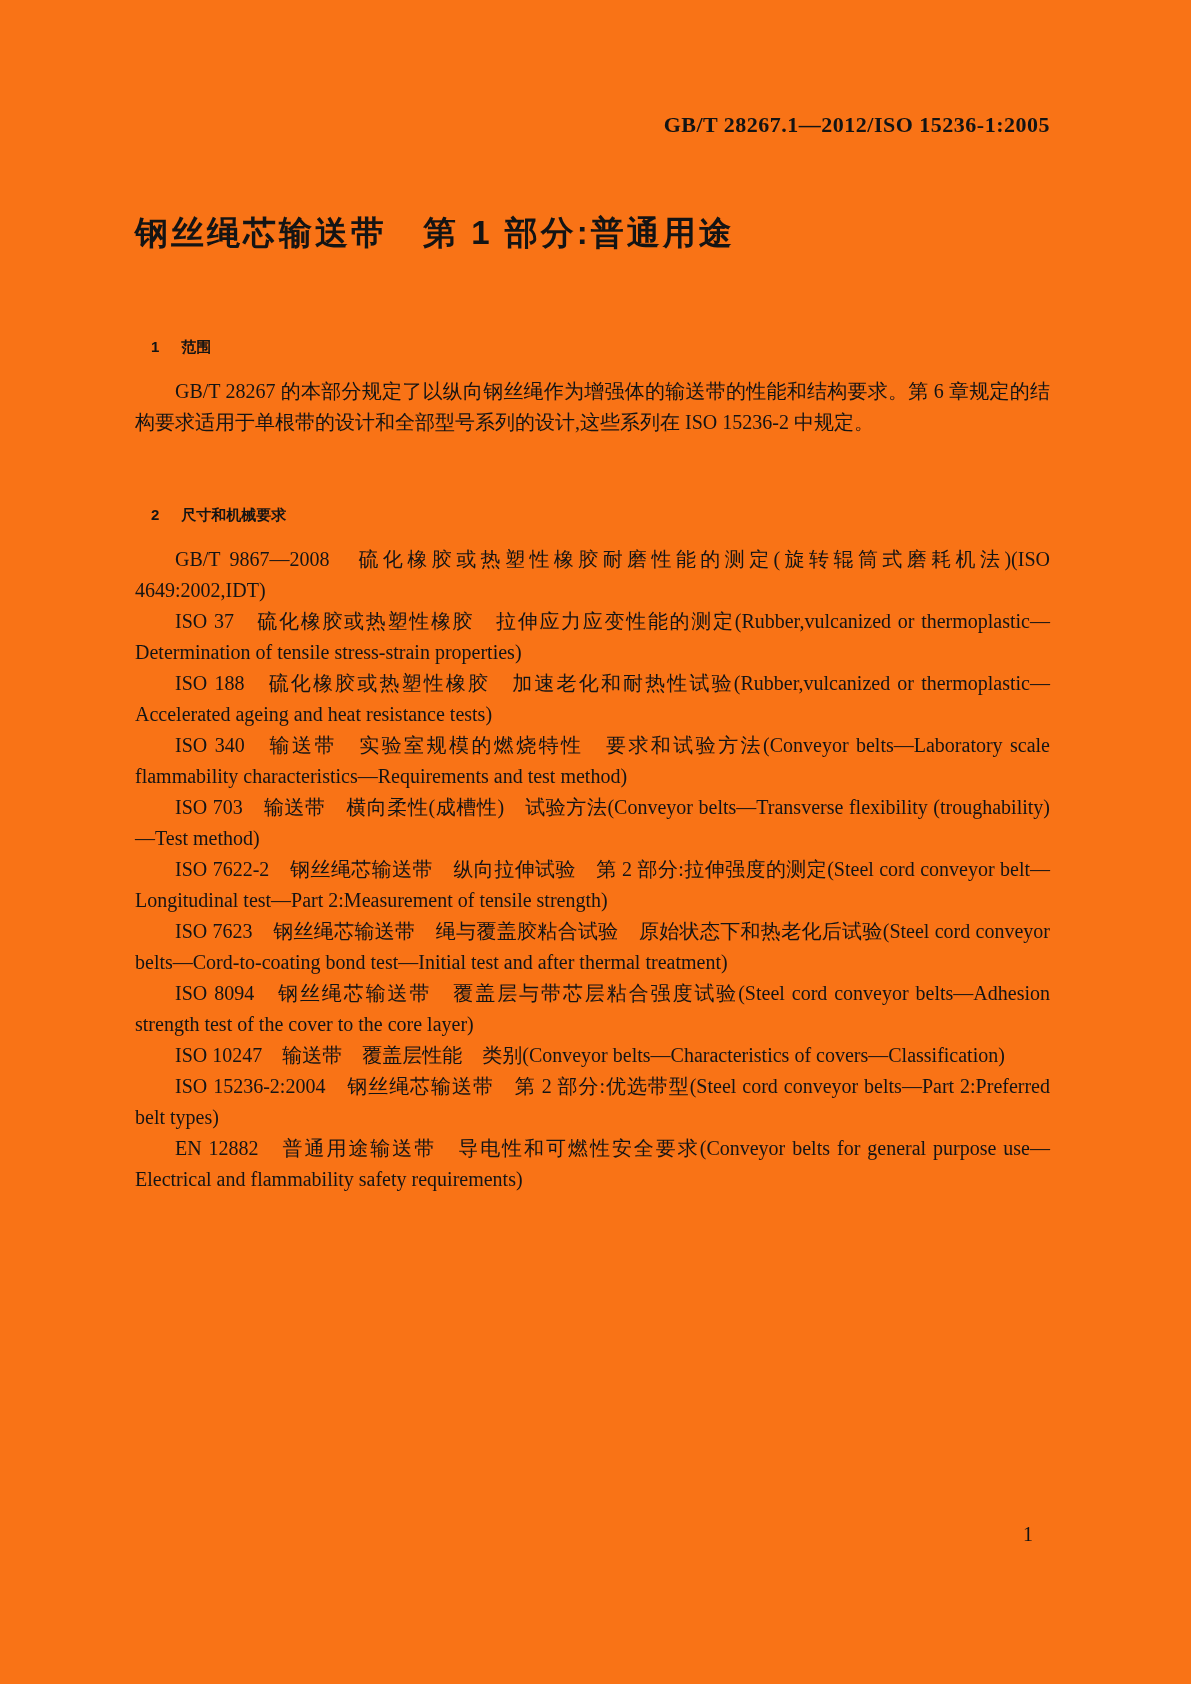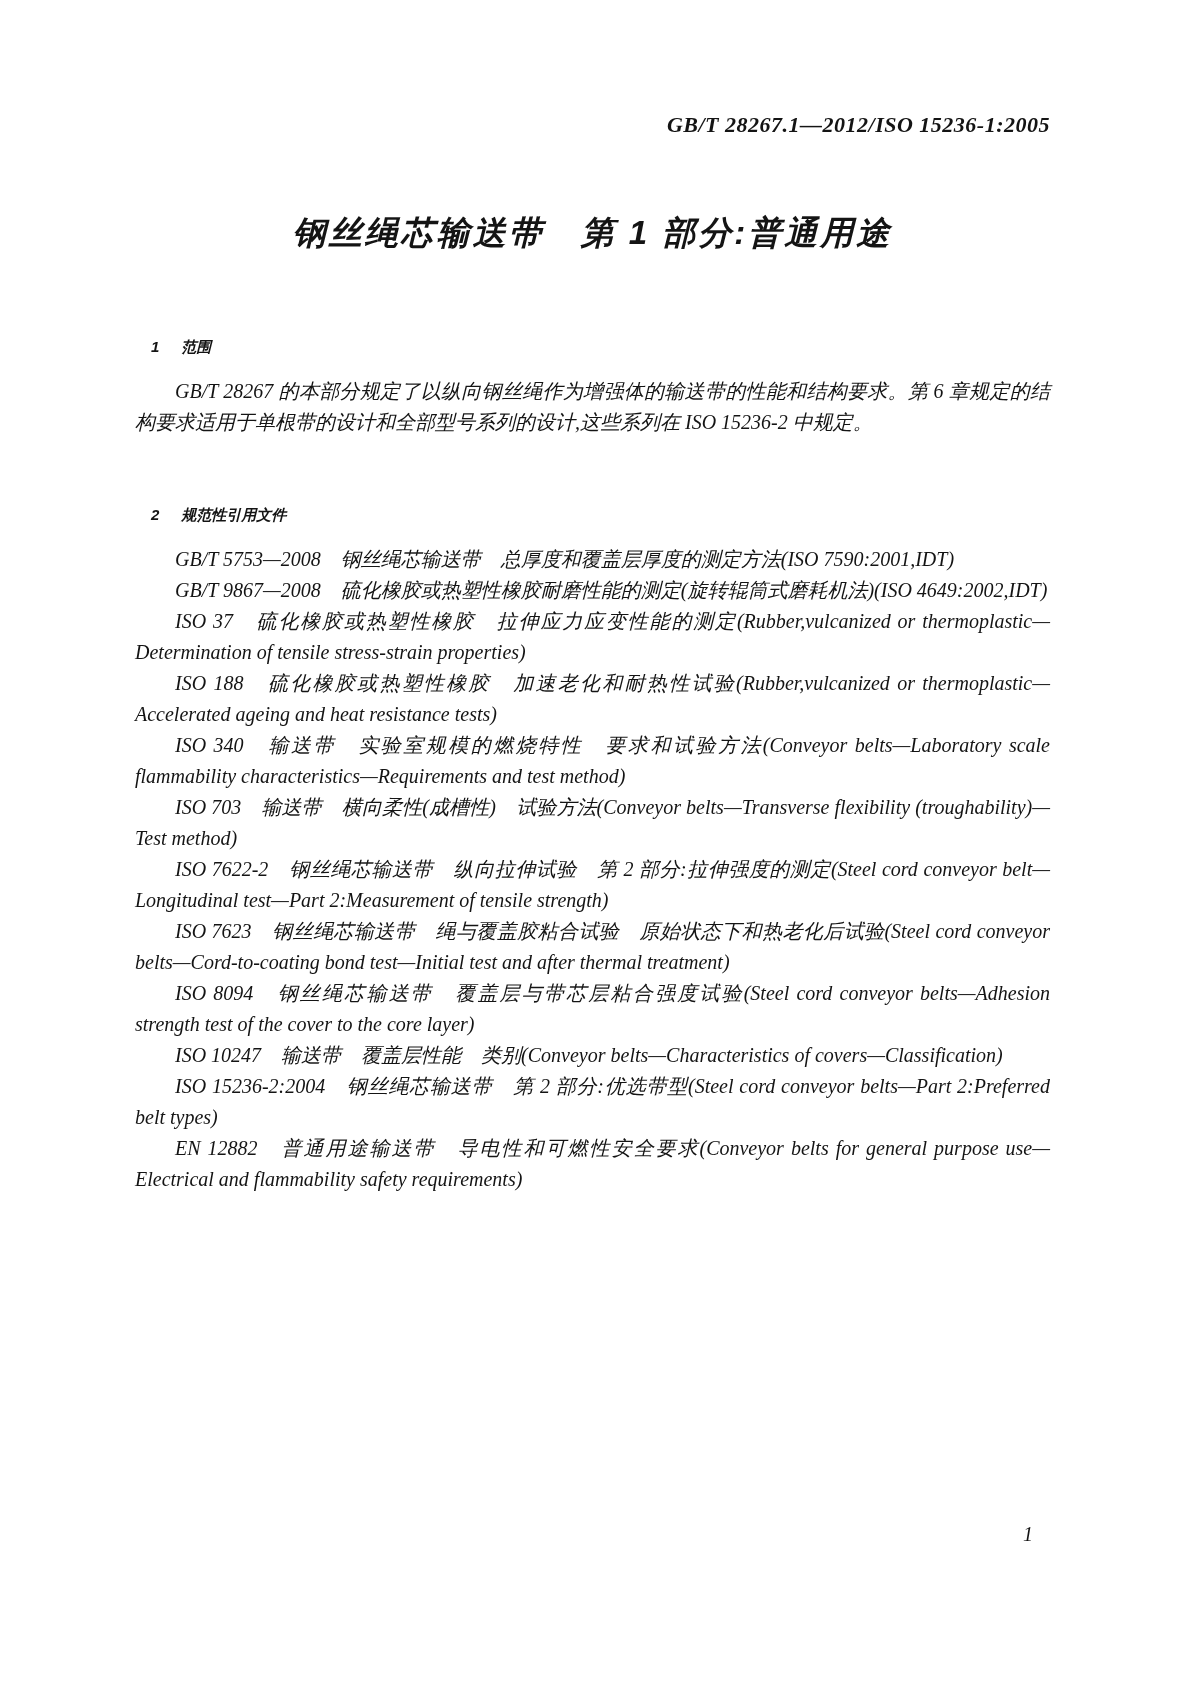--- a/index.html
+++ b/index.html
@@ -1,41 +1,40 @@
 <!DOCTYPE html>
 <html><head>
 <meta charset="utf-8">
 <style>
   html,body { margin:0; padding:0; background:#e8e8e8; }
   .page {
     position:relative;
     width:1191px; height:1684px;
     margin:0 auto;
-    background:#ffffff;
+    background:#f97316;
     color:#141414;
     font-family:"Liberation Serif","DejaVu Serif",serif;
     overflow:hidden;
     box-sizing:border-box;
-    font-style:italic;
   }
   .content {
     box-sizing:border-box;
     padding:112px 141px 0 135px;
   }
   .doc-code {
     text-align:right;
     font-family:"Liberation Serif","DejaVu Serif",serif;
     font-weight:bold;
     font-size:22px;
     line-height:26px;
     letter-spacing:0.5px;
   }
   .title-block {
     margin-top:66px;
-    text-align:center;
+    text-align:left;
     font-family:"Liberation Sans","DejaVu Sans",sans-serif;
     font-weight:bold;
     font-size:33px;
     line-height:58px;
     letter-spacing:3px;
   }
   .section-heading {
     font-family:"Liberation Sans","DejaVu Sans",sans-serif;
     font-weight:bold;
     font-size:15px;
@@ -77,26 +76,25 @@
       <div>钢丝绳芯输送带　第 1 部分:普通用途</div>
     </div>
 
     <h2 class="section-heading sec1-heading">
       <span class="sec-num">1</span><span>范围</span>
     </h2>
 
     <p class="body-para sec1-para">GB/T 28267 的本部分规定了以纵向钢丝绳作为增强体的输送带的性能和结构要求。第 6 章规定的结构要求适用于单根带的设计和全部型号系列的设计,这些系列在 ISO 15236-2 中规定。</p>
 
     <h2 class="section-heading sec2-heading">
-      <span class="sec-num">2</span><span>规范性引用文件</span>
+      <span class="sec-num">2</span><span>尺寸和机械要求</span>
     </h2>
 
 
     <div class="refs">
-      <p class="body-para">GB/T 5753—2008　钢丝绳芯输送带　总厚度和覆盖层厚度的测定方法(ISO 7590:2001,IDT)</p>
       <p class="body-para">GB/T 9867—2008　硫化橡胶或热塑性橡胶耐磨性能的测定(旋转辊筒式磨耗机法)(ISO 4649:2002,IDT)</p>
       <p class="body-para">ISO 37　硫化橡胶或热塑性橡胶　拉伸应力应变性能的测定(Rubber,vulcanized or thermoplastic—Determination of tensile stress-strain properties)</p>
       <p class="body-para">ISO 188　硫化橡胶或热塑性橡胶　加速老化和耐热性试验(Rubber,vulcanized or thermoplastic—Accelerated ageing and heat resistance tests)</p>
       <p class="body-para">ISO 340　输送带　实验室规模的燃烧特性　要求和试验方法(Conveyor belts—Laboratory scale flammability characteristics—Requirements and test method)</p>
       <p class="body-para">ISO 703　输送带　横向柔性(成槽性)　试验方法(Conveyor belts—Transverse flexibility (troughability)—Test method)</p>
       <p class="body-para">ISO 7622-2　钢丝绳芯输送带　纵向拉伸试验　第 2 部分:拉伸强度的测定(Steel cord conveyor belt—Longitudinal test—Part 2:Measurement of tensile strength)</p>
       <p class="body-para">ISO 7623　钢丝绳芯输送带　绳与覆盖胶粘合试验　原始状态下和热老化后试验(Steel cord conveyor belts—Cord-to-coating bond test—Initial test and after thermal treatment)</p>
       <p class="body-para">ISO 8094　钢丝绳芯输送带　覆盖层与带芯层粘合强度试验(Steel cord conveyor belts—Adhesion strength test of the cover to the core layer)</p>
       <p class="body-para">ISO 10247　输送带　覆盖层性能　类别(Conveyor belts—Characteristics of covers—Classification)</p>
       <p class="body-para">ISO 15236-2:2004　钢丝绳芯输送带　第 2 部分:优选带型(Steel cord conveyor belts—Part 2:Preferred belt types)</p>

